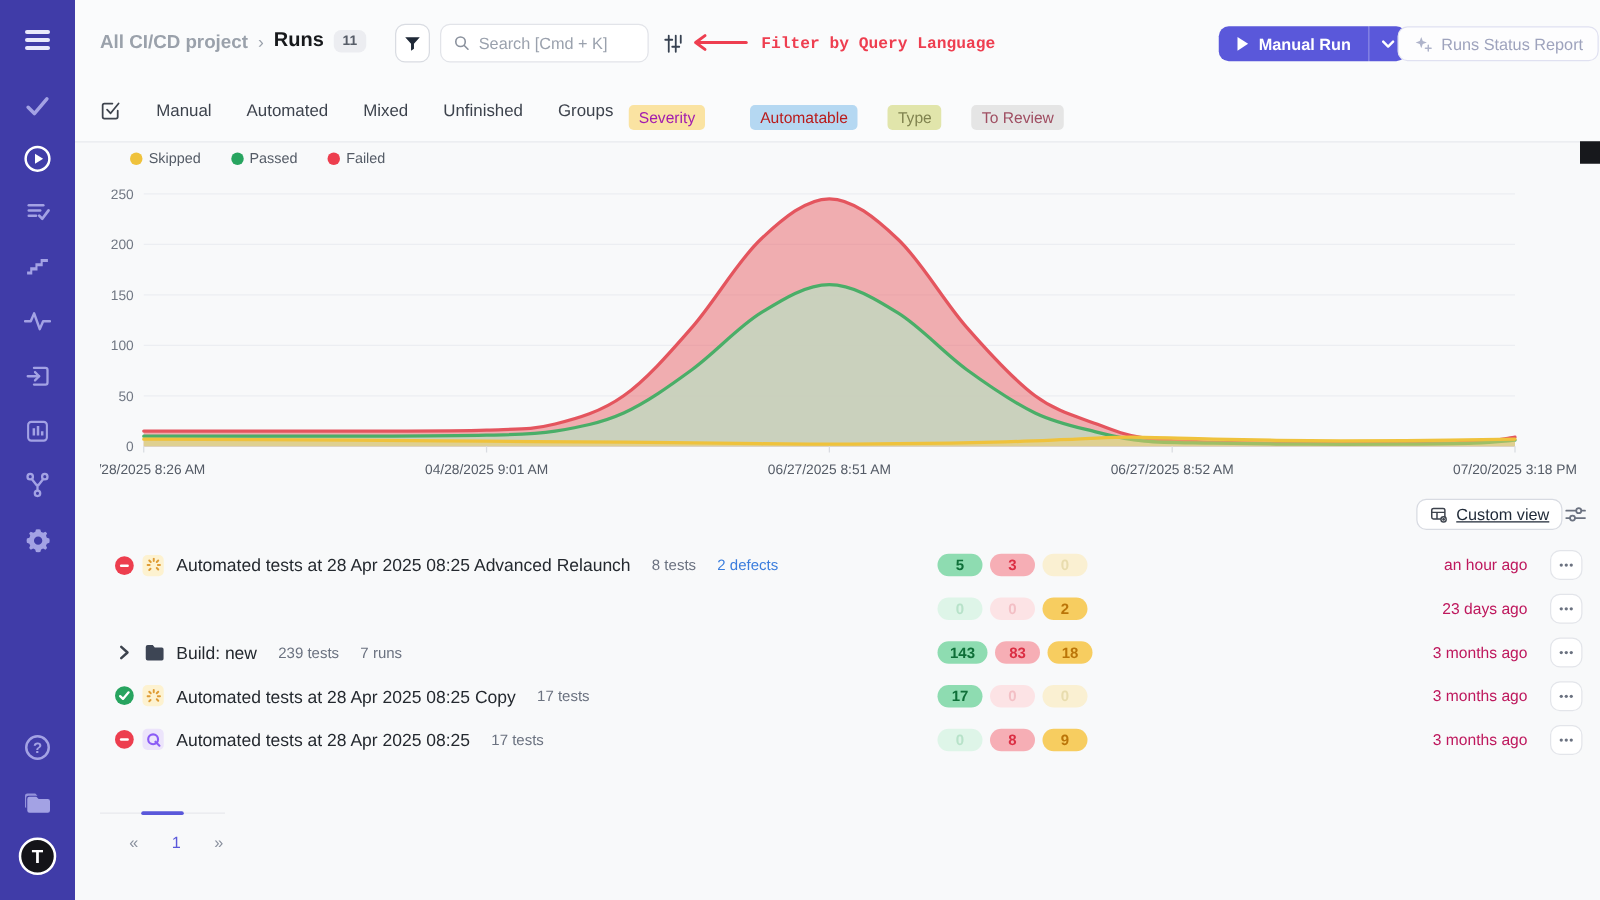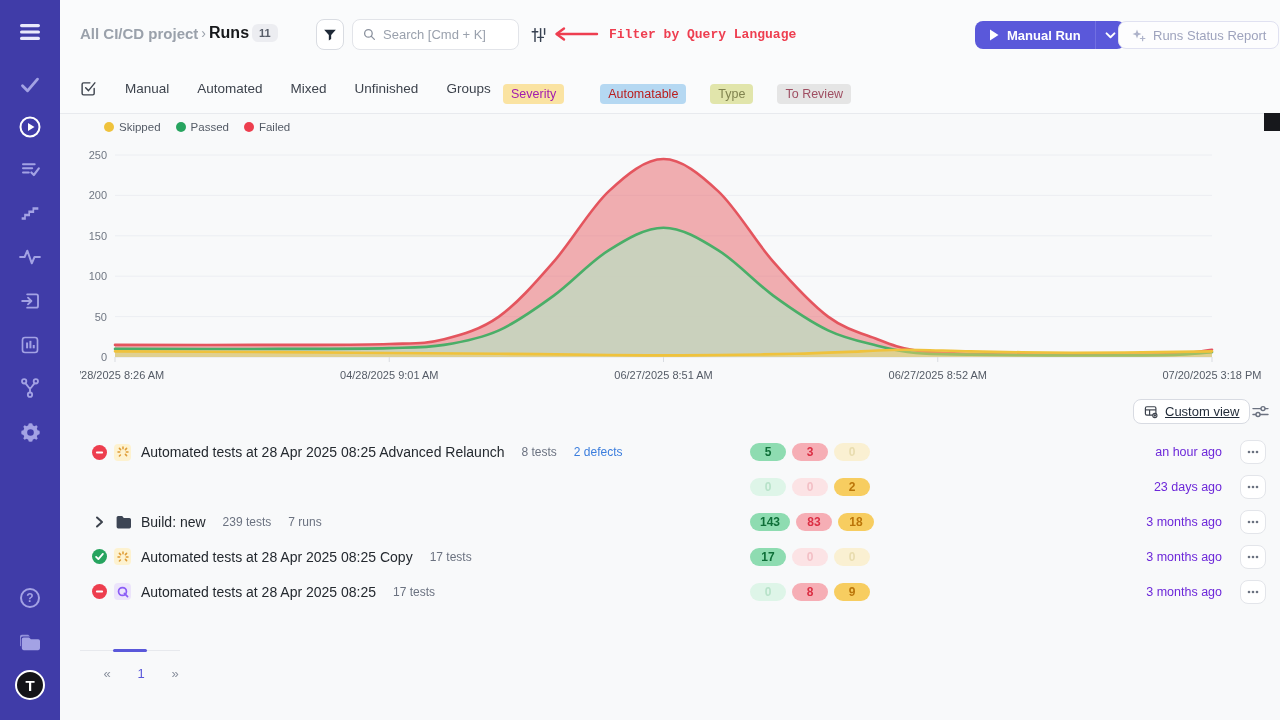--- a/index.html
+++ b/index.html
@@ -10,21 +10,21 @@
   .sidebar { position:absolute; left:0; top:0; width:60px; height:720px; background:#403ca8; z-index:5; }
   .side-icon { position:absolute; left:0; width:60px; display:flex; justify-content:center; align-items:center; height:32px; color:#a3a2e4; cursor:pointer; }
   .side-icon.active { color:#ffffff; }
   .side-icon.bright { color:#e9e9fb; }
   .help-circle { width:20px; height:20px; border:2px solid currentColor; border-radius:50%; display:flex; align-items:center; justify-content:center; font-size:12px; font-weight:bold; }
   .avatar-logo { width:30px; height:30px; border-radius:50%; background:#141418; border:2px solid #ffffff; color:#fff; display:flex; align-items:center; justify-content:center; font-weight:bold; font-size:15px; }
 
   
   .header { position:absolute; left:60px; top:0; width:1220px; height:113px; background:#fafbfc; }
   .divider-tabs { position:absolute; left:60px; top:113px; width:1220px; height:1px; background:#e8eaee; }
-  .breadcrumb { position:absolute; left:80px; top:24px; display:flex; align-items:center; gap:3px; }
+  .breadcrumb { position:absolute; left:80px; top:24px; display:flex; align-items:center; gap:8px; }
   .bc-project { color:#9aa1ab; font-size:15px; font-weight:600; cursor:pointer; }
   .bc-sep { color:#9aa1ab; font-size:14px; }
   .bc-page { color:#17191c; font-size:16px; font-weight:bold; }
   .bc-count { background:#ecedf1; color:#575d68; font-size:11px; font-weight:600; border-radius:6px; padding:3px 7px; }
   .funnel-btn { position:absolute; left:316px; top:19px; width:28px; height:31px; background:#fff; border:1px solid #d9dce2; border-radius:8px; display:flex; align-items:center; justify-content:center; cursor:pointer; }
   .search-box { position:absolute; left:352px; top:19px; width:167px; height:31px; background:#fff; border:1px solid #e2e4e9; border-radius:8px; display:flex; align-items:center; padding:4px 10px; gap:7px; color:#9aa1ad; }
   .search-box input { border:0; outline:0; background:transparent; font-size:13px; color:#6b7280; width:120px; font-family:inherit; }
   .search-box input::placeholder { color:#9aa1ad; }
   .ql-icon { position:absolute; left:531px; top:27px; color:#374151; cursor:pointer; }
   .annotation { position:absolute; left:553px; top:26px; display:flex; align-items:center; gap:10px; color:#ee3e50; }
@@ -36,21 +36,21 @@
 
   
   .tabsrow { position:absolute; left:80px; top:80px; display:flex; align-items:center; gap:28px; }
   .select-icon { color:#3d434d; cursor:pointer; display:flex; }
   .tab { color:#3d434d; font-size:13.5px; font-weight:500; cursor:pointer; white-space:nowrap; }
   .tagsrow { position:absolute; left:503px; top:84px; display:flex; align-items:center; gap:24px; }
   .tag { font-size:12.5px; font-weight:500; border-radius:4px; padding:3px 8px; cursor:pointer; white-space:nowrap; }
   .scroll-thumb { position:absolute; left:1264px; top:113px; width:16px; height:18px; background:#17181c; cursor:pointer; }
 
   
-  .legend { position:absolute; left:104px; top:121px; display:flex; gap:15px; align-items:center; }
+  .legend { position:absolute; left:104px; top:121px; display:flex; gap:24px; align-items:center; }
   .legend-item { display:flex; align-items:center; gap:5px; cursor:pointer; }
   .legend-dot { width:10px; height:10px; border-radius:50%; }
   .legend-label { font-size:11.5px; color:#545b66; }
   #chart-svg { position:absolute; left:80px; top:147px; }
 
   
   .custom-view { position:absolute; left:1133px; top:399px; height:25px; background:#fff; border:1px solid #d8dbe2; border-radius:8px; display:flex; align-items:center; gap:7px; padding:0 10px; font-size:13px; color:#1f2937; font-weight:500; cursor:pointer;text-decoration:underline; }
   .view-settings { position:absolute; left:1252px; top:404px; color:#6b7280; cursor:pointer; }
 
   
@@ -70,21 +70,21 @@
   .run-meta b { color:#24292f; }
   .run-link { font-size:12px; color:#3b7ddd; margin-left:10px; white-space:nowrap; }
   .pill-group { position:absolute; left:670px; display:flex; gap:6px; }
   .pill { min-width:36px; text-align:center; border-radius:10px; font-size:12px; font-weight:bold; padding:2px 10px; }
   .pill.green.solid  { background:#8edcb1; color:#0e6f38; }
   .pill.red.solid    { background:#f6aeb5; color:#db2f44; }
   .pill.yellow.solid { background:#f7cd60; color:#bb7509; }
   .pill.green.faded  { background:#def5e8; color:#b7e2c9; }
   .pill.red.faded    { background:#fce3e5; color:#f3bfc5; }
   .pill.yellow.faded { background:#faf0d2; color:#e8dcae; }
-  .run-time { position:absolute; right:44px; font-size:12.5px; color:#6d28d9; white-space:nowrap; }
+  .run-time { position:absolute; right:44px; font-size:12.5px; color:#be185d; white-space:nowrap; }
   .more-btn { position:absolute; right:0; width:26px; height:24px; background:#fff; border:1px solid #e3e5ea; border-radius:8px; display:flex; align-items:center; justify-content:center; color:#6b7280; cursor:pointer; }
 
   
   .paginator { position:absolute; left:80px; top:650px; width:300px; }
   .pg-divider { position:absolute; left:0; top:0; width:100px; height:1px; background:#e7e9ed; }
   .pg-active-bar { position:absolute; left:33px; top:-1px; width:34px; height:3px; background:#5a58da; border-radius:2px; }
   .pg-items { position:absolute; top:16px; left:10px; display:flex; align-items:center; }
   .pg-btn { width:34px; text-align:center; color:#8a919e; font-size:13px; cursor:pointer; }
   .pg-page { width:34px; text-align:center; font-size:13px; cursor:pointer; color:#6b7280; }
   .pg-page.active { color:#5a58da; font-weight:500; }

